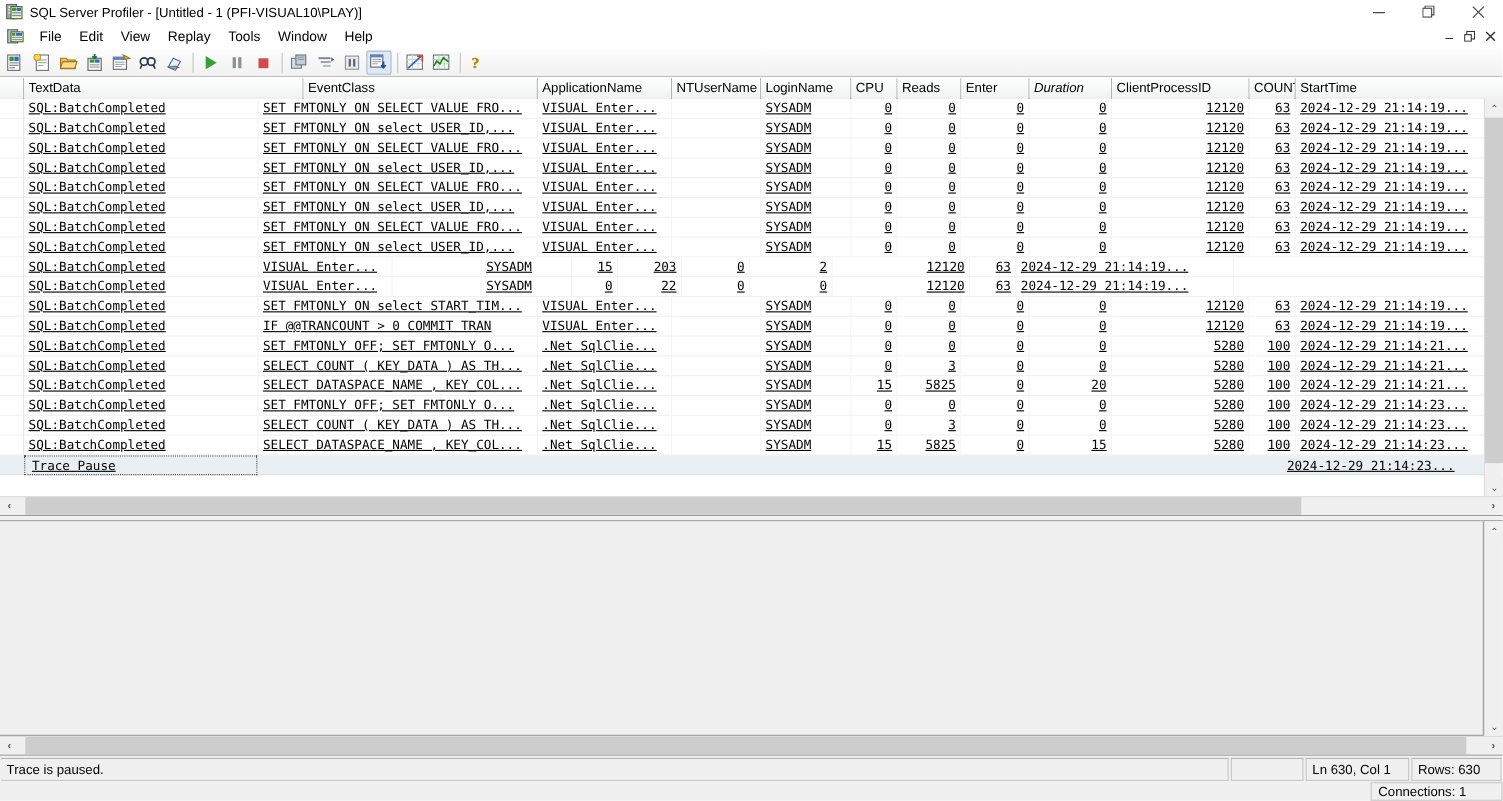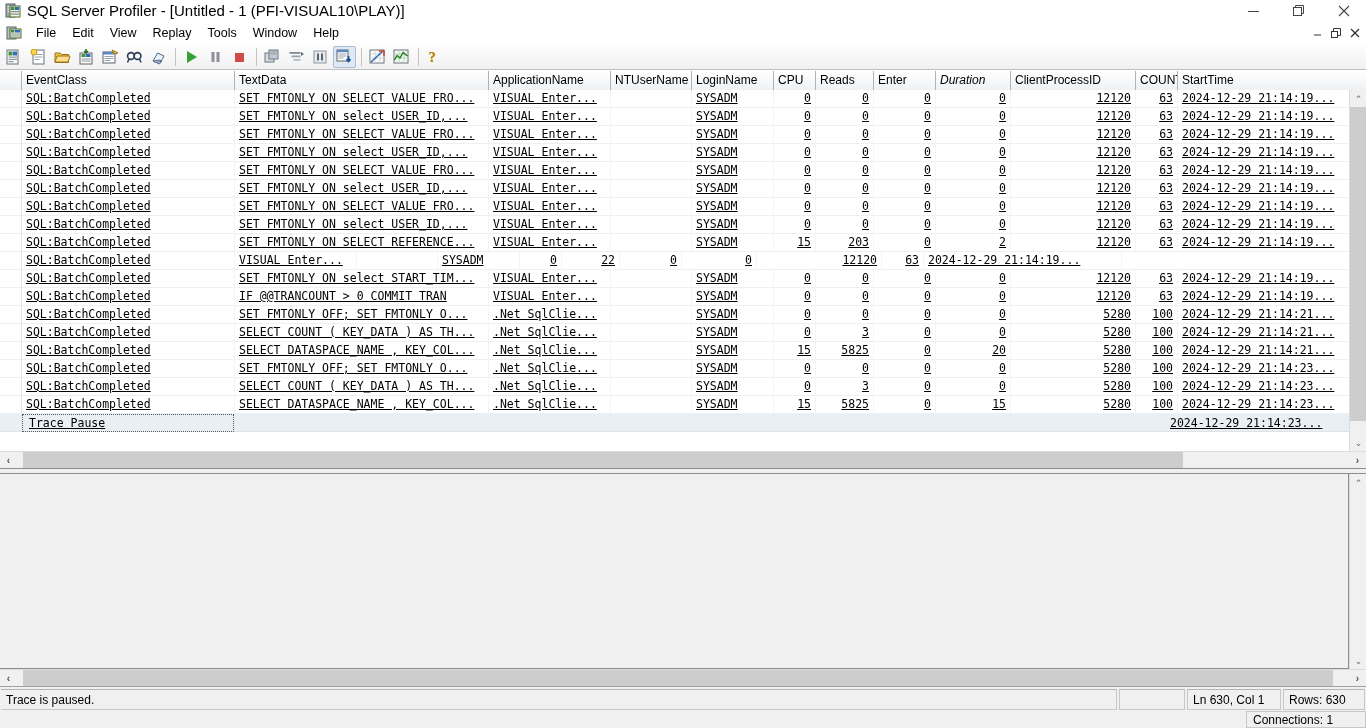--- a/index.html
+++ b/index.html
@@ -19,21 +19,21 @@
     background: #ffffff;
     display: flex; align-items: center;
     position: relative;
     border-bottom: none;
   }
   #app-icon {
     width: 16px; height: 16px; margin-left: 5px; margin-right: 6px;
     position: relative; flex: none;
   }
   #title-text {
-    font-size: 15px; color: #000;
+    font-size: 12px; color: #000;
     white-space: nowrap; line-height: 22px;
   }
   .wc-group { position: absolute; right: 0; top: 0; height: 22px; display: flex; }
   .wc {
     width: 45px; height: 22px;
     display: flex; align-items: center; justify-content: center;
     color: #444; font-size: 13px;
   }
 
   
@@ -446,22 +446,22 @@
     </svg>
   </div>
 </div>
 
 <div id="workspace">
 
   <div id="grid-pane">
 
     <div id="grid-header">
         <div class="hcell corner" style="width: 22px;"></div>
+        <div class="hcell" style="width: 254px;">TextData</div>
         <div class="hcell" style="width: 213px;">EventClass</div>
-        <div class="hcell" style="width: 254px;">TextData</div>
         <div class="hcell" style="width: 122px;">ApplicationName</div>
         <div class="hcell" style="width: 81px;">NTUserName</div>
         <div class="hcell" style="width: 82px;">LoginName</div>
         <div class="hcell" style="width: 42px;">CPU</div>
         <div class="hcell" style="width: 58px;">Reads</div>
         <div class="hcell" style="width: 62px;">Enter</div>
         <div class="hcell" style="width: 75px; font-style: italic;">Duration</div>
         <div class="hcell" style="width: 125px;">ClientProcessID</div>
         <div class="hcell" style="width: 42px;">COUNT</div>
         <div class="hcell" style="width: 198px;">StartTime</div>
@@ -584,21 +584,20 @@
           <div class="gcell num" style="width: 58px;">0</div>
           <div class="gcell num" style="width: 62px;">0</div>
           <div class="gcell num" style="width: 75px;">0</div>
           <div class="gcell num" style="width: 125px;">12120</div>
           <div class="gcell num" style="width: 42px;">63</div>
           <div class="gcell" style="width: 198px;">2024-12-29 21:14:19...</div>
         </div>
         <div class="grow">
           <div class="gcell gutter" style="width: 22px;"></div>
           <div class="gcell" style="width: 213px;">SQL:BatchCompleted</div>
-          <div class="gcell" style="width: 254px;">SET FMTONLY ON SELECT REFERENCE...</div>
           <div class="gcell" style="width: 122px;">VISUAL Enter...</div>
           <div class="gcell" style="width: 81px;"></div>
           <div class="gcell" style="width: 82px;">SYSADM</div>
           <div class="gcell num" style="width: 42px;">15</div>
           <div class="gcell num" style="width: 58px;">203</div>
           <div class="gcell num" style="width: 62px;">0</div>
           <div class="gcell num" style="width: 75px;">2</div>
           <div class="gcell num" style="width: 125px;">12120</div>
           <div class="gcell num" style="width: 42px;">63</div>
           <div class="gcell" style="width: 198px;">2024-12-29 21:14:19...</div>

